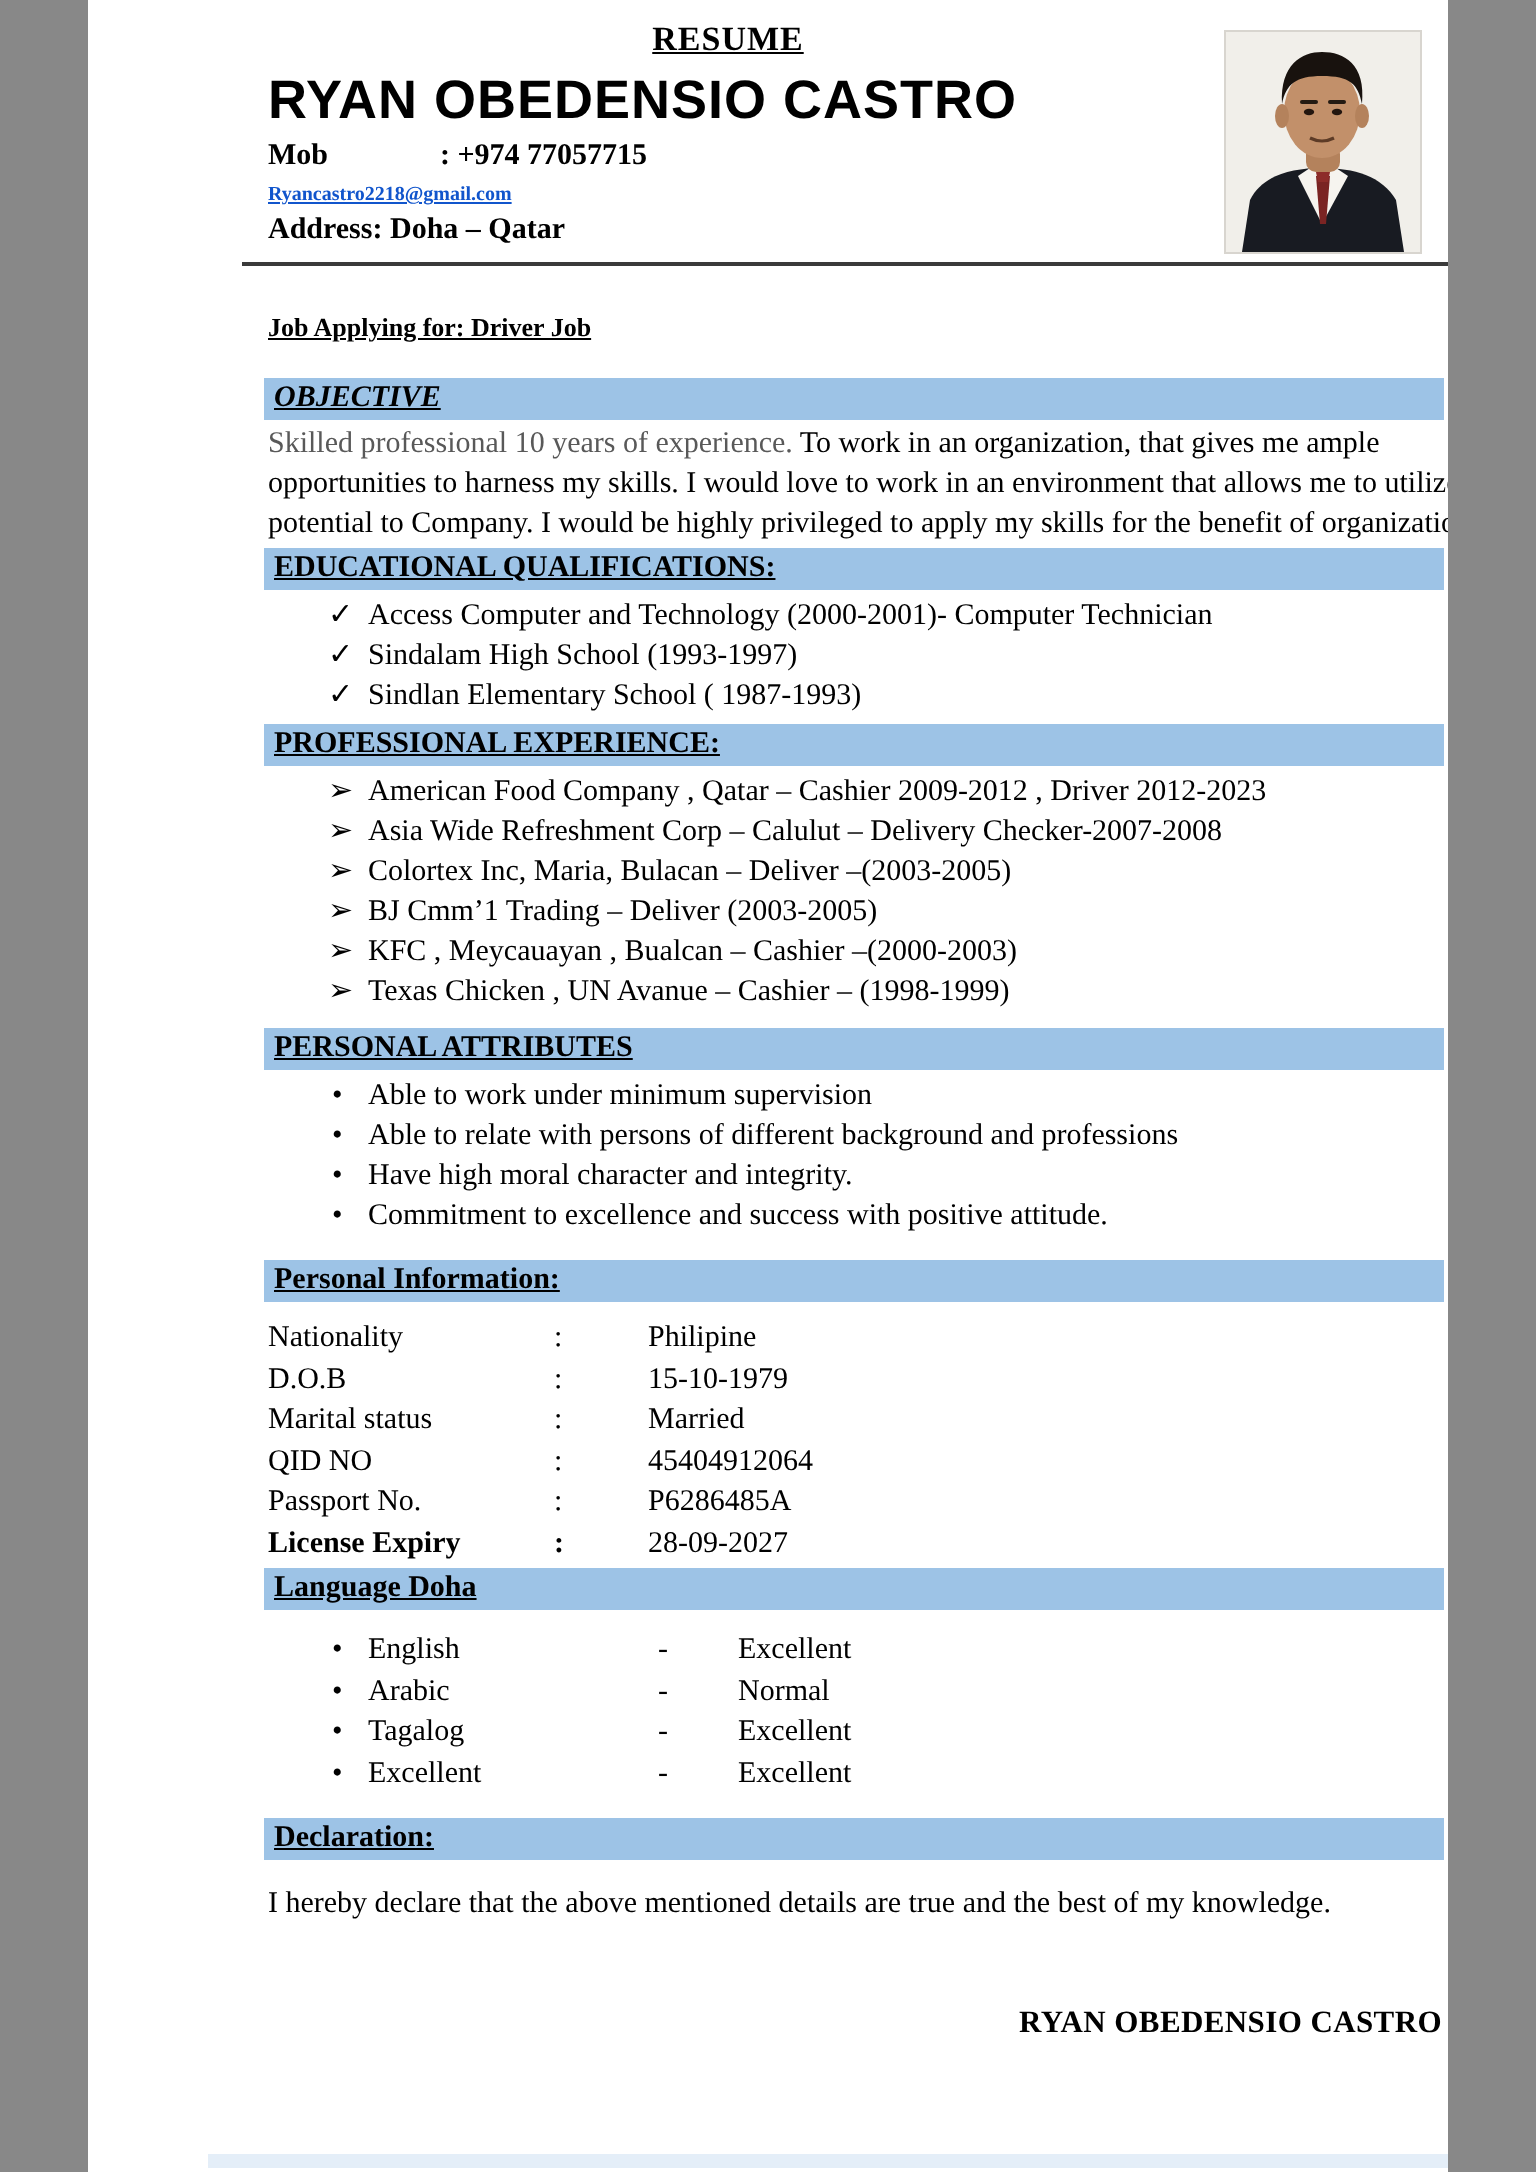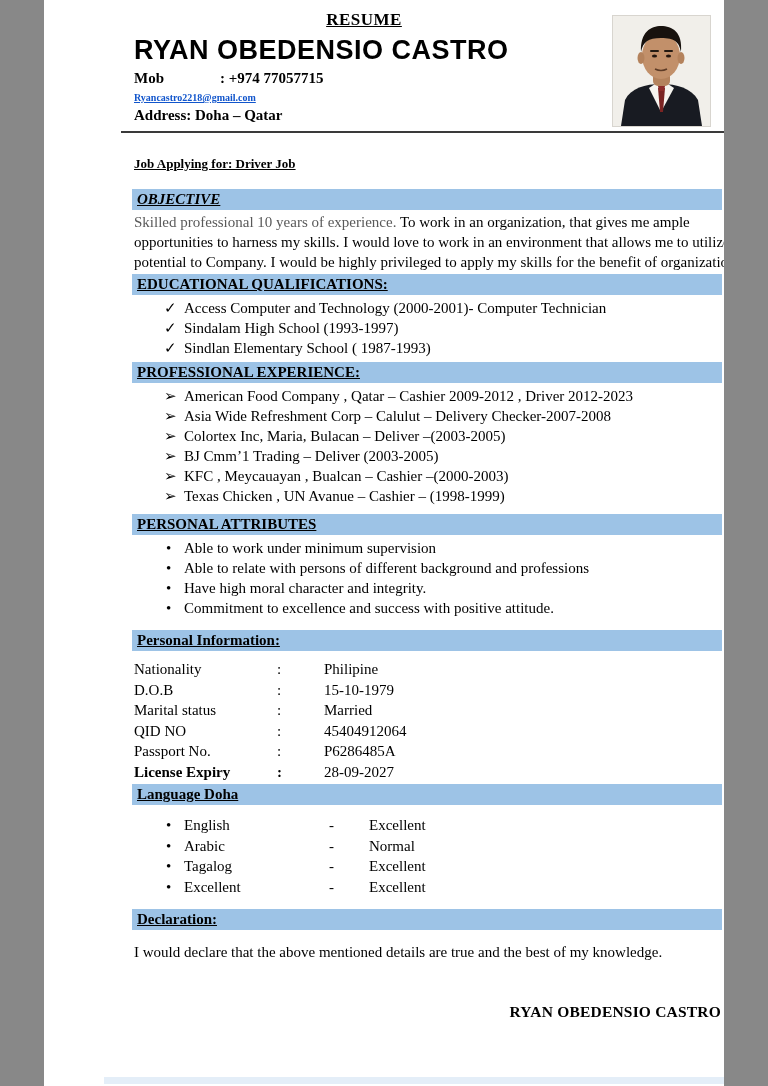--- a/index.html
+++ b/index.html
@@ -280,19 +280,19 @@
           <span class="blt dot">•</span>
           <span class="lang-name">Excellent</span>
           <span class="lang-sep">-</span>
           <span>Excellent</span>
         </div>
     </div>
 
     <div class="bar mt12">
       <span class="h">Declaration:</span>
     </div>
-    <p class="decl-text">I would declare that the above mentioned details are true and the best of my knowledge.</p>
+    <p class="decl-text">I hereby declare that the above mentioned details are true and the best of my knowledge.</p>
 
     <div class="signature">RYAN OBEDENSIO CASTRO</div>
   </div>
 
   <div class="bottom-strip"></div>
 </div>
 
 </body></html>

